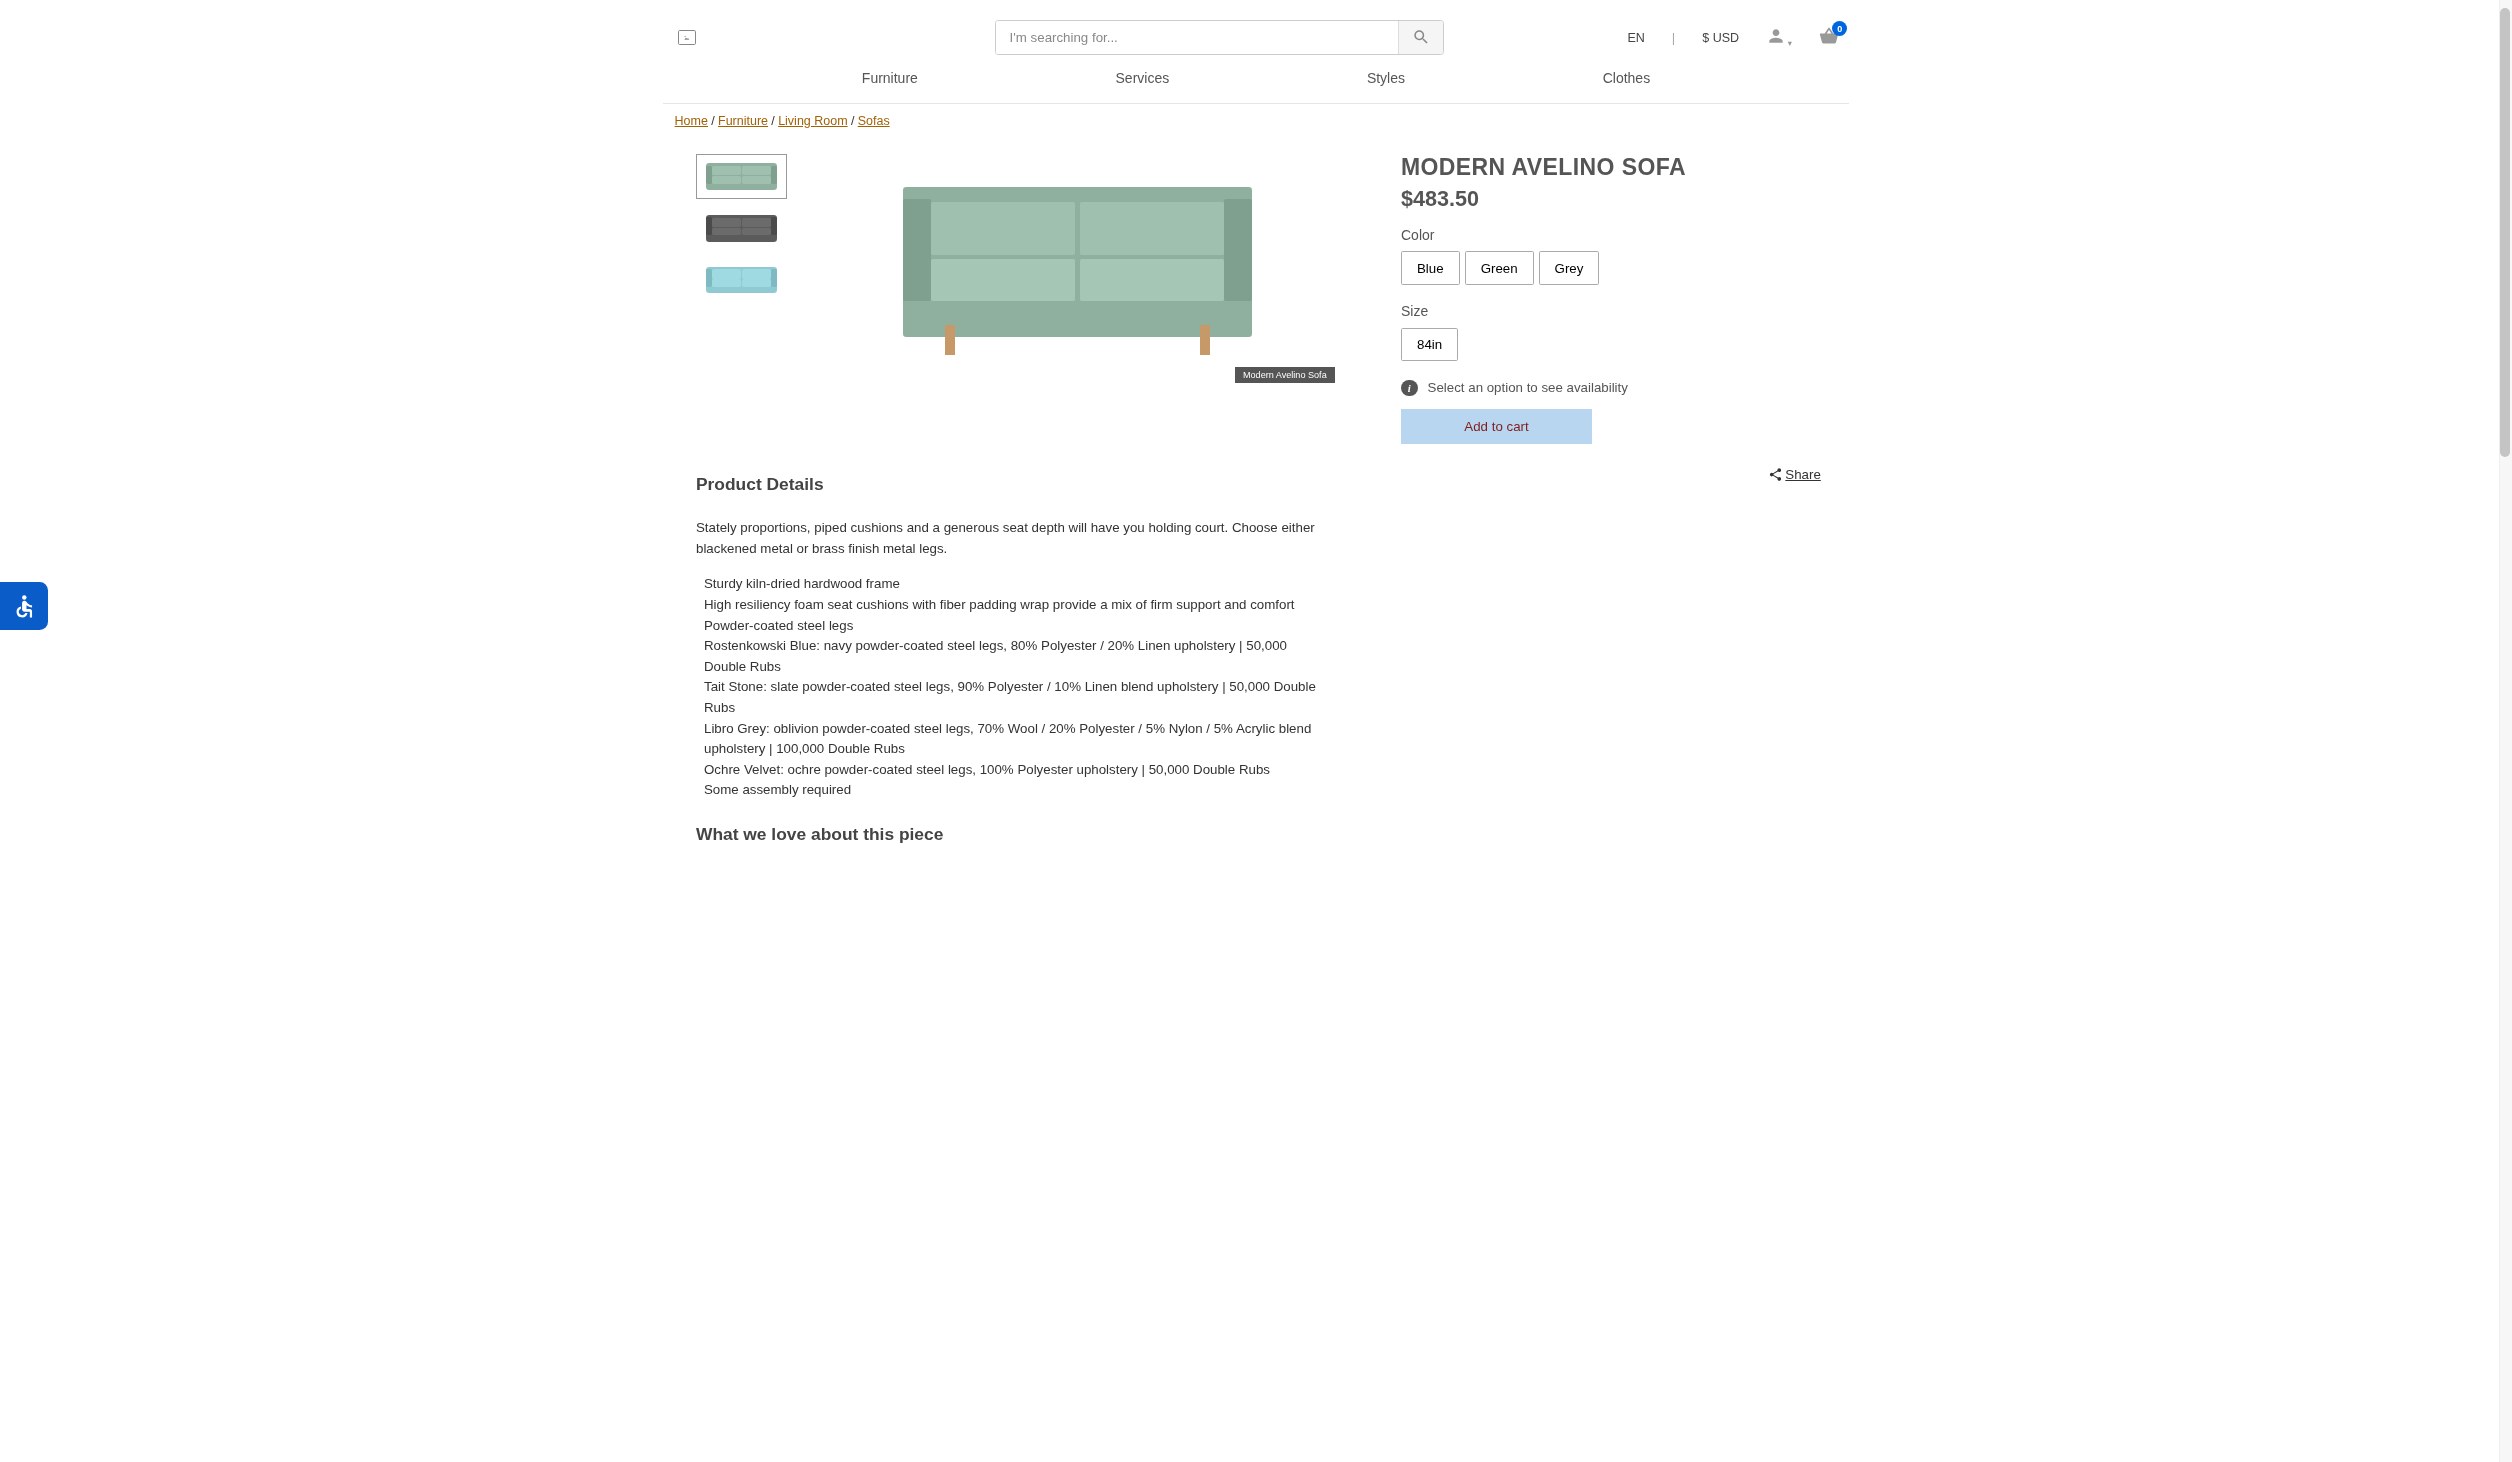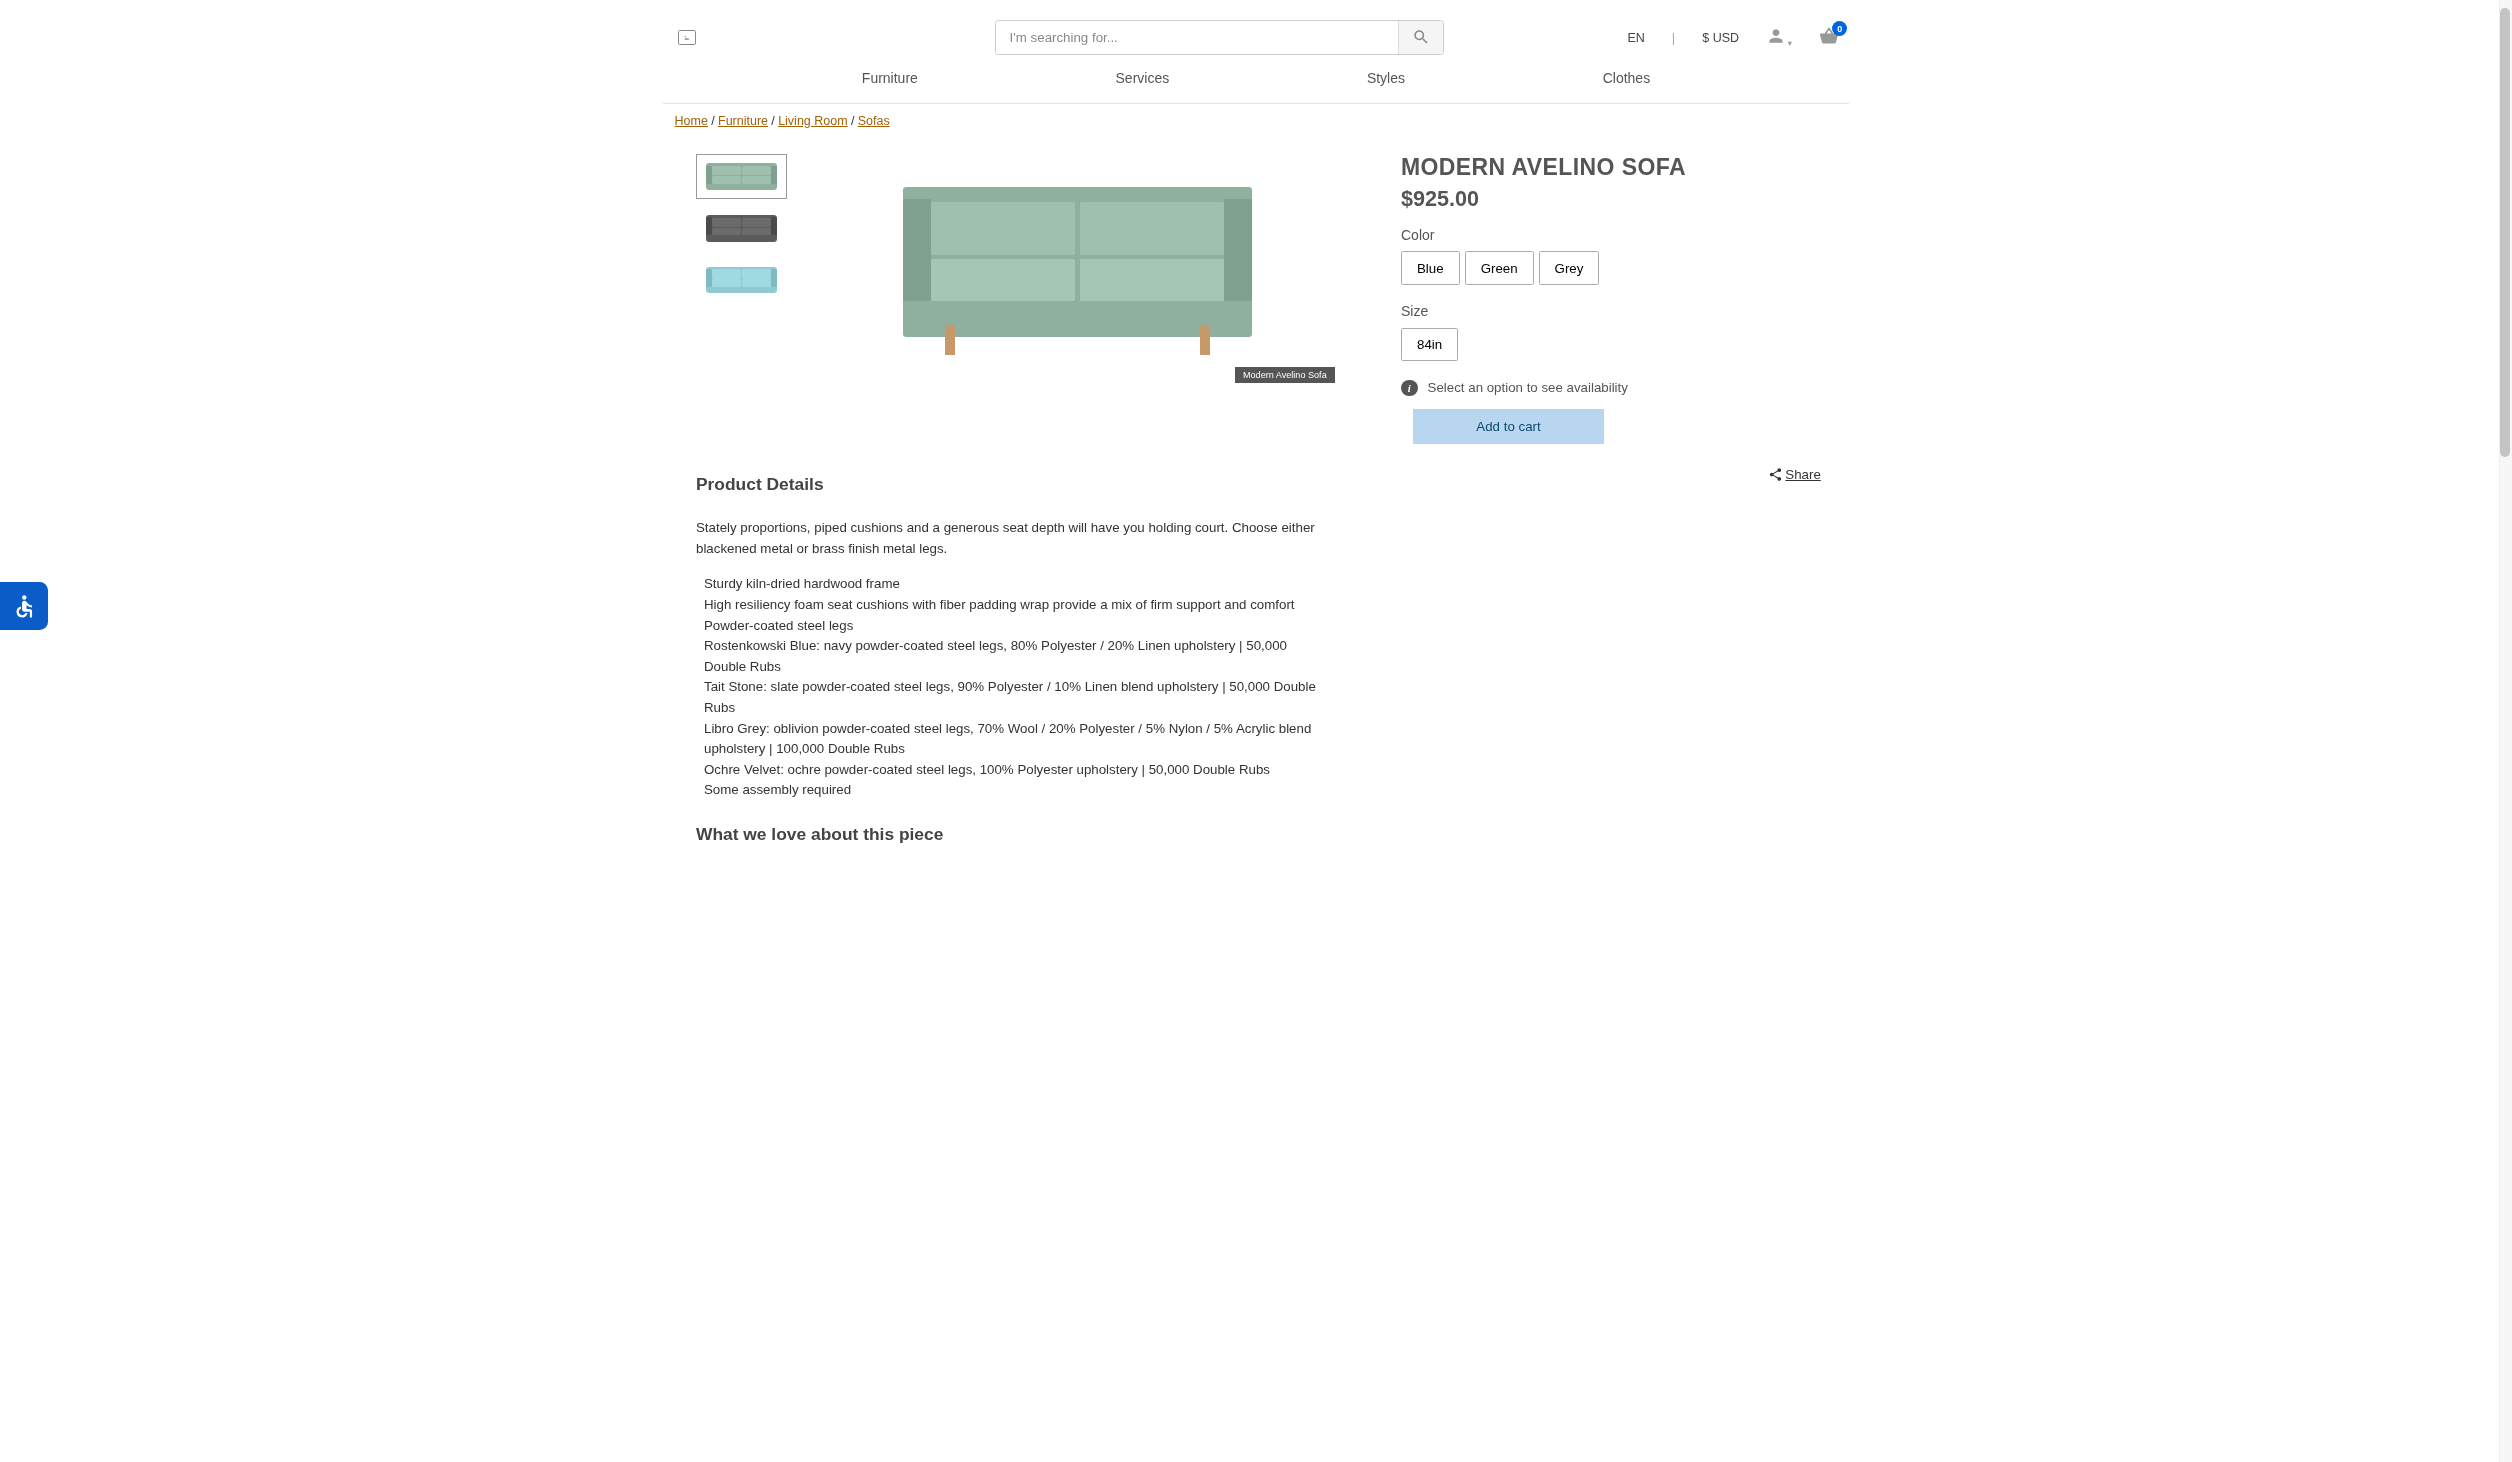--- a/index.html
+++ b/index.html
@@ -59,21 +59,21 @@
 .product-title { font-size: 23px; font-weight: 600; color: #555; letter-spacing: 0.4px; margin-bottom: 5px; }
 .product-price { font-size: 21.6px; font-weight: 700; color: #555; margin-bottom: 15px; }
 .opt-label { font-size: 14px; color: #555; margin-bottom: 8.3px; }
 .opt-row { display: flex; gap: 5px; margin-bottom: 18.3px; }
 .opt-btn { border: 0.8px solid #aaa; background: #fff; padding: 8.3px 15px; font-size: 13.3px; cursor: pointer; border-radius: 1.7px; }
 
 .avail-row { display: flex; align-items: center; gap: 10px; margin: 15px 0 13.3px 0; }
 .info-icon { width: 16.6px; height: 16.6px; background: #555; border-radius: 50%; color: #fff; display: flex; align-items: center; justify-content: center; font-size: 10.8px; font-weight: 700; font-style: italic; font-family: Georgia, serif; }
 .avail-text { font-size: 13.3px; color: #555; }
 
-.add-cart-btn { width: 191px; padding: 10px 0; background: #b8d6ef; color: #0c4a6e; border: none; font-size: 13.3px; font-weight: 500; cursor: pointer; margin-left: 12px; }
+.add-cart-btn { width: 191px; padding: 10px 0; background: #b8d6ef; color: #7f1d1d; border: none; font-size: 13.3px; font-weight: 500; cursor: pointer; }
 
 .share-row { display: flex; align-items: center; gap: 2px; justify-content: flex-end; margin-top: 23px; padding-right: 16.6px; cursor: pointer; }
 .share-row svg { width: 15px; height: 15px; fill: #333; }
 .share-text { text-decoration: underline; font-size: 13.3px; }
 
 .details-section { padding: 0 25px 0 33px; margin-top: -8.3px; max-width: 681px; }
 .details-heading { font-size: 17.4px; font-weight: 600; color: #444; margin-bottom: 23px; }
 .details-text { font-size: 13.3px; color: #333; line-height: 1.55; margin-bottom: 15px; }
 .details-list { font-size: 13.3px; color: #333; line-height: 1.55; margin-left: 8px; }
 
@@ -198,21 +198,21 @@
             <div style="background:#a5c6b4"></div>
           </div>
         <div class="sofa-leg l1"></div>
           <div class="sofa-leg l2"></div>
       </div>
       <div class="img-caption">Modern Avelino Sofa</div>
     </div>
 
     <div class="product-info">
       <h1 class="product-title">MODERN AVELINO SOFA</h1>
-      <div class="product-price">$925.00</div>
+      <div class="product-price">$483.50</div>
 
       <div class="opt-label">Color</div>
       <div class="opt-row">
         <button class="opt-btn">Blue</button>
         <button class="opt-btn">Green</button>
         <button class="opt-btn">Grey</button>
       </div>
 
       <div class="opt-label">Size</div>
       <div class="opt-row">

